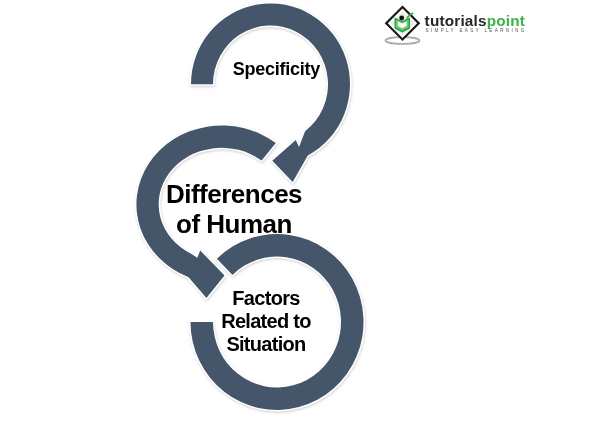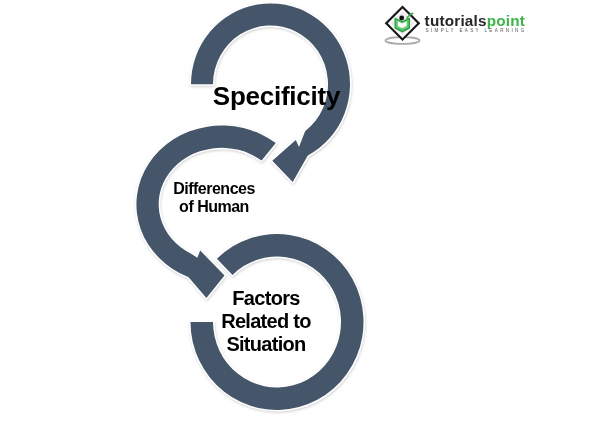--- a/index.html
+++ b/index.html
@@ -21,22 +21,22 @@
 
   <g filter="url(#soft)">
     <path d="M 275.8 143.1 A 85.5 79 0 1 0 188.6 277.2 L 206.4 298.1 L 224.5 275.5 L 200.2 250.5 L 197.3 257.8 L 191.5 253.9 A 63 56.5 0 1 1 261.6 160.6 Z" fill="#44546A" stroke="#ffffff" stroke-width="3" paint-order="stroke" stroke-linejoin="round"></path>
   </g>
 
   <g filter="url(#soft)">
     <path d="M 191.0 84.3 A 79.5 80.75 0 1 1 307.8 155.5 L 292.7 182.0 L 272.3 160.8 L 295.8 140.0 L 299.0 147.0 L 305.1 131.2 A 57.5 58.75 0 1 0 213.0 84.3 Z" fill="#44546A" stroke="#ffffff" stroke-width="3" paint-order="stroke" stroke-linejoin="round"></path>
   </g>
 </svg>
 
-<div class="lbl" style="left:199px;top:82px;width:155px;font-size:26px;letter-spacing:-0.25px;line-height:1.15;">Specificity</div>
-<div class="lbl" style="left:134px;top:179.8px;width:160px;font-size:16px;letter-spacing:-0.5px;line-height:1.143;">Differences<br>of Human</div>
+<div class="lbl" style="left:199px;top:59px;width:155px;font-size:18px;letter-spacing:-0.25px;line-height:1.15;">Specificity</div>
+<div class="lbl" style="left:154px;top:179.8px;width:160px;font-size:26px;letter-spacing:-0.5px;line-height:1.143;">Differences<br>of Human</div>
 <div class="lbl" style="left:188px;top:286.6px;width:156px;font-size:20px;letter-spacing:-0.7px;line-height:1.155;">Factors<br>Related to<br>Situation</div>
 
 <svg width="220" height="60" viewBox="0 0 220 60" style="position:absolute;left:376px;top:2px;">
 
   <ellipse cx="26.5" cy="38.5" rx="17" ry="3.4" fill="none" stroke="#ababab" stroke-width="1.8"></ellipse>
 
   <g transform="translate(26.5,21.2) rotate(45)">
     <rect x="-11.5" y="-11.5" width="23" height="23" fill="#ffffff" stroke="#1a1a1a" stroke-width="2.2"></rect>
     <rect x="-8.6" y="-8.6" width="17.2" height="17.2" fill="#ebebeb"></rect>
   </g>

